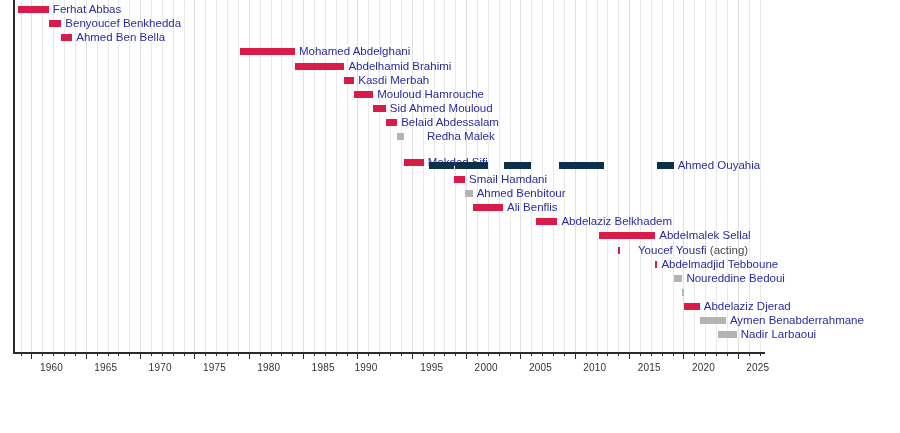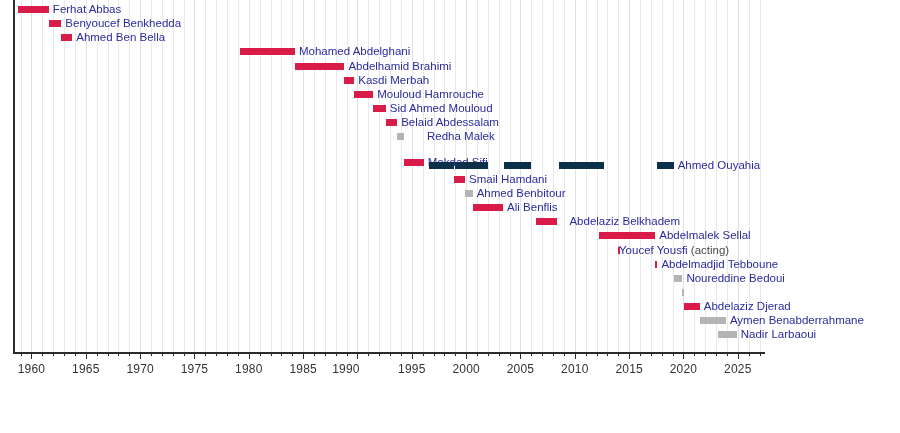--- a/index.html
+++ b/index.html
@@ -63,24 +63,25 @@
     width: 1px;
     background: #2b2b2b;
   }
   .tick.minor { height: 4px; }
   .tick.major { height: 7px; }
 
   .ticklabel {
     position: absolute;
     top: 362px;
     transform: translateX(-50%);
-    font-size: 12px;
+    font-size: 10px;
     color: #333333;
     white-space: nowrap;
     letter-spacing: 0.2px;
+    margin-left: 20px;
   }
 
   
   .row {
     position: absolute;
     left: 0;
     height: 15px;
   }
   .seg {
     position: absolute;
@@ -282,29 +283,29 @@
         <div class="row" style="top: 185.95px; width: 752px;">
           <div class="seg p_none" style="left: 452.069px; width: 7.60694px;"></div>
           <div class="rowlabel" style="left: 463.676px;"><span>Ahmed Benbitour</span></div>
         </div>
         <div class="row" style="top: 200.1px; width: 752px;">
           <div class="seg p_fln" style="left: 459.676px; width: 30.4277px;"></div>
           <div class="rowlabel" style="left: 494.104px;"><span>Ali Benflis</span></div>
         </div>
         <div class="row" style="top: 214.25px; width: 752px;">
           <div class="seg p_fln" style="left: 522.705px; width: 21.7341px;"></div>
-          <div class="rowlabel" style="left: 548.439px; margin-left: 8px;"><span>Abdelaziz Belkhadem</span></div>
+          <div class="rowlabel" style="left: 548.439px;"><span>Abdelaziz Belkhadem</span></div>
         </div>
         <div class="row" style="top: 228.4px; width: 752px;">
           <div class="seg p_fln" style="left: 585.734px; width: 56.5087px;"></div>
           <div class="rowlabel" style="left: 646.243px;"><span>Abdelmalek Sellal</span></div>
         </div>
         <div class="row" style="top: 242.55px; width: 752px;">
           <div class="seg p_fln" style="left: 605.295px; width: 2.17341px;"></div>
-          <div class="rowlabel" style="left: 606px;"><span>Youcef Yousfi</span><span class="acting"> (acting)</span></div>
+          <div class="rowlabel" style="left: 625px;"><span>Youcef Yousfi</span><span class="acting"> (acting)</span></div>
         </div>
         <div class="row" style="top: 256.7px; width: 752px;">
           <div class="seg p_fln" style="left: 642.243px; width: 2.17341px;"></div>
           <div class="rowlabel" style="left: 648.416px;"><span>Abdelmadjid Tebboune</span></div>
         </div>
         <div class="row" style="top: 270.85px; width: 752px;">
           <div class="seg p_none" style="left: 660.717px; width: 8.69364px;"></div>
           <div class="rowlabel" style="left: 673.41px;"><span>Noureddine Bedoui</span></div>
         </div>
         <div class="row" style="top: 285px; width: 752px;">

